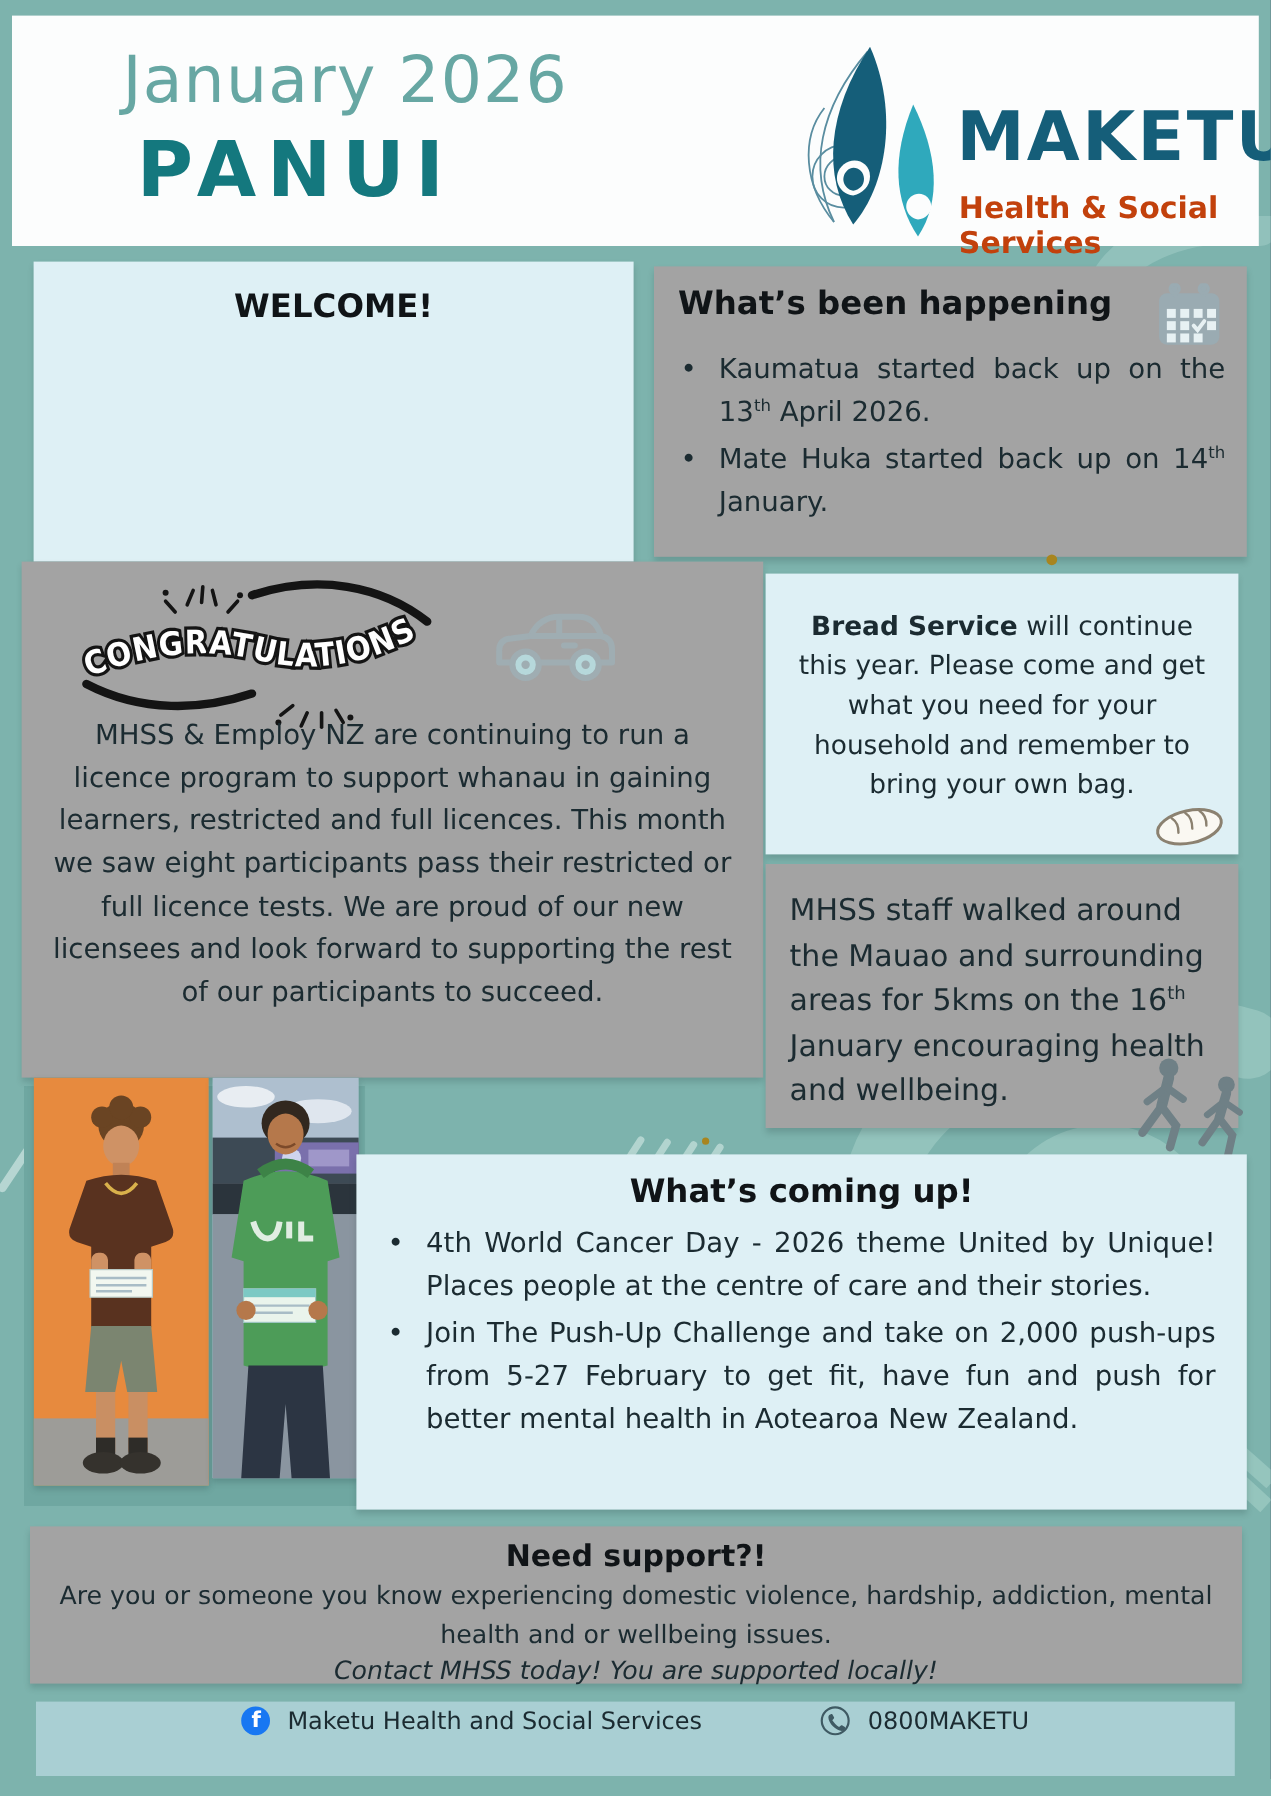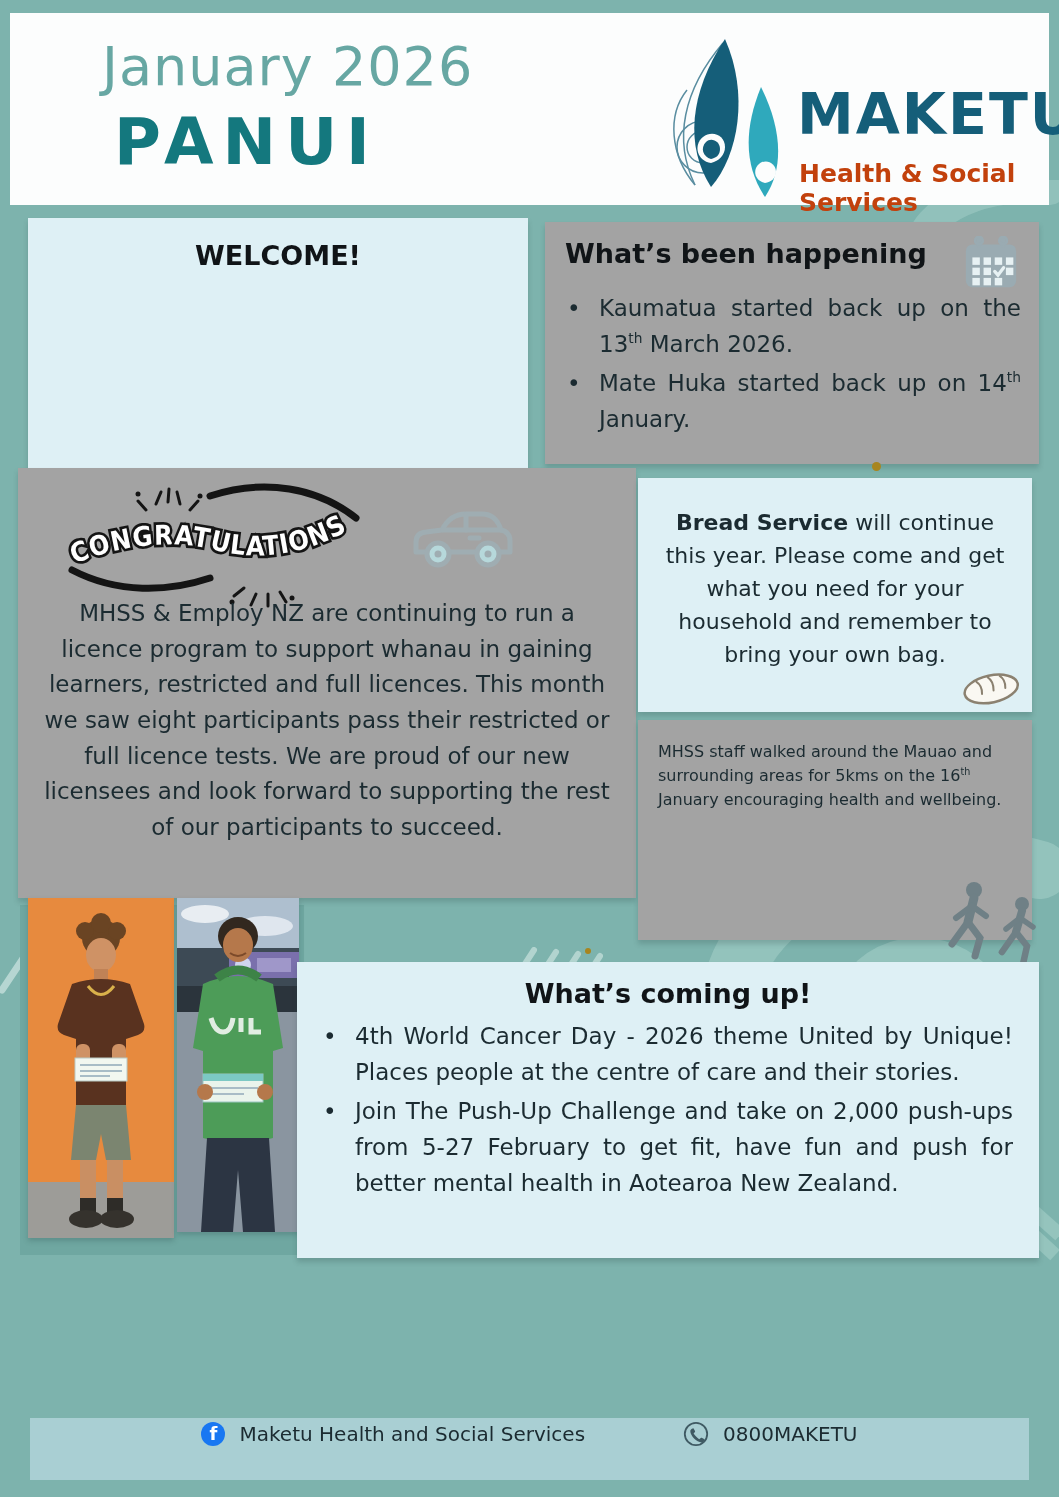--- a/index.html
+++ b/index.html
@@ -45,21 +45,21 @@
   .congrats-card{left:18px;top:468px;width:618px;height:430px;}
   .congrats-art{position:absolute;left:42px;top:8px;}
   .car-icon{position:absolute;left:388px;top:34px;}
   .congrats-card .body{position:absolute;left:20px;top:128px;width:578px;font-size:23px;line-height:1.55;text-align:center;}
   
   .bread-card{left:638px;top:478px;width:394px;height:234px;}
   .bread-card .body{margin:28px 16px 0;font-size:22px;line-height:1.5;text-align:center;}
   .bread-icon{position:absolute;right:8px;bottom:4px;}
   
   .walk-card{left:638px;top:720px;width:394px;height:220px;}
-  .walk-card .body{margin:20px 18px 0 20px;font-size:16px;line-height:1.5;}
+  .walk-card .body{margin:20px 18px 0 20px;font-size:25px;line-height:1.5;}
   .walkers-icon{position:absolute;right:-14px;bottom:-34px;z-index:3;}
   
   .photo-shadow{position:absolute;left:20px;top:905px;width:284px;height:350px;background:#6fa7a1;z-index:1;}
   .photo{position:absolute;z-index:2;box-shadow:0 3px 5px rgba(40,70,70,.25);}
   .photo-left{left:28px;top:898px;}
   .photo-right{left:177px;top:898px;}
   
   .coming-card{left:297px;top:962px;width:742px;height:296px;}
   .coming-card h2{padding-top:16px;text-align:center;}
   .coming-card .bullet-list{margin:10px 26px 0 26px;}
@@ -159,21 +159,21 @@
           <rect x="46" y="34" width="8" height="8"></rect>
         <rect x="10" y="45" width="8" height="8"></rect>
           <rect x="22" y="45" width="8" height="8"></rect>
           <rect x="34" y="45" width="8" height="8"></rect>
       </g>
       <path d="M34 38 l3.5 4 l6 -8" fill="none" stroke="#e7f1f3" stroke-width="3.5" stroke-linecap="round"></path>
     </svg>
     <div class="bullet-list">
       <div class="bullet-item">
         <span class="dot">•</span>
-        <div class="bt justify"><span>Kaumatua started back up on the 13</span><sup>th</sup><span> March 2026.</span></div>
+        <div class="bt justify"><span>Kaumatua started back up on the 13</span><sup>th</sup><span> April 2026.</span></div>
       </div>
       <div class="bullet-item">
         <span class="dot">•</span>
         <div class="bt justify"><span>Mate Huka started back up on 14</span><sup>th</sup><span> January.</span></div>
       </div>
     </div>
   </div>
 
   <div class="gold-dot"></div>
   <div class="gold-dot2"></div>
@@ -321,20 +321,25 @@
         <span class="dot">•</span>
         <div class="bt justify">4th World Cancer Day - 2026 theme United by Unique! Places people at the centre of care and their stories.</div>
       </div>
       <div class="bullet-item">
         <span class="dot">•</span>
         <div class="bt justify">Join The Push-Up Challenge and take on 2,000 push-ups from 5-27 February to get fit, have fun and push for better mental health in Aotearoa New Zealand.</div>
       </div>
     </div>
   </div>
 
+  <div class="card mid support-card">
+    <h2>Need support?!</h2>
+    <div class="body">Are you or someone you know experiencing domestic violence, hardship, addiction, mental health and or wellbeing issues.</div>
+    <div class="cta">Contact MHSS today! You are supported locally!</div>
+  </div>
 
   <div class="card footer-band">
     <div class="footer-line2">
       <span class="fb-badge">f</span>
       <span>Maketu Health and Social Services</span>
       <span class="footer-gap"></span>
       <svg width="26" height="26" viewBox="0 0 26 26">
         <circle cx="13" cy="13" r="11.2" fill="none" stroke="#3f5a63" stroke-width="1.8"></circle>
         <path d="M9.8 7.4c.3-.1.7 0 .9.3l1.3 2.4c.2.3.1.7-.1.9l-1.3 1.6c1.2 2 3.6 4.4 5.6 5.6l1.6-1.3c.3-.2.6-.3.9-.1l2.4 1.3c.3.2.5.6.3.9-.3 1.2-1.5 2.4-2.8 2.4-4.9 0-11.3-6.4-11.3-11.3 0-1.3 1.2-2.5 2.5-2.7z" fill="#3f5a63"></path>
       </svg>

